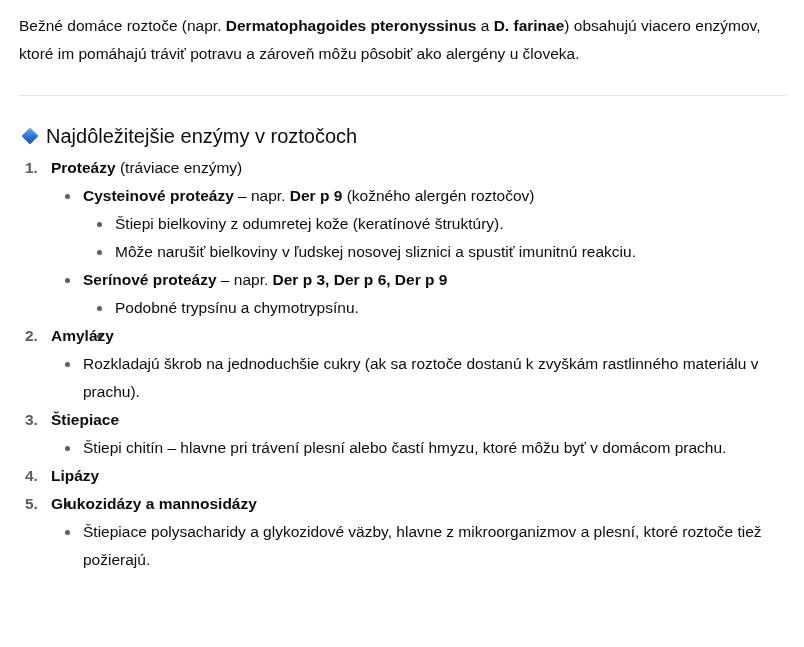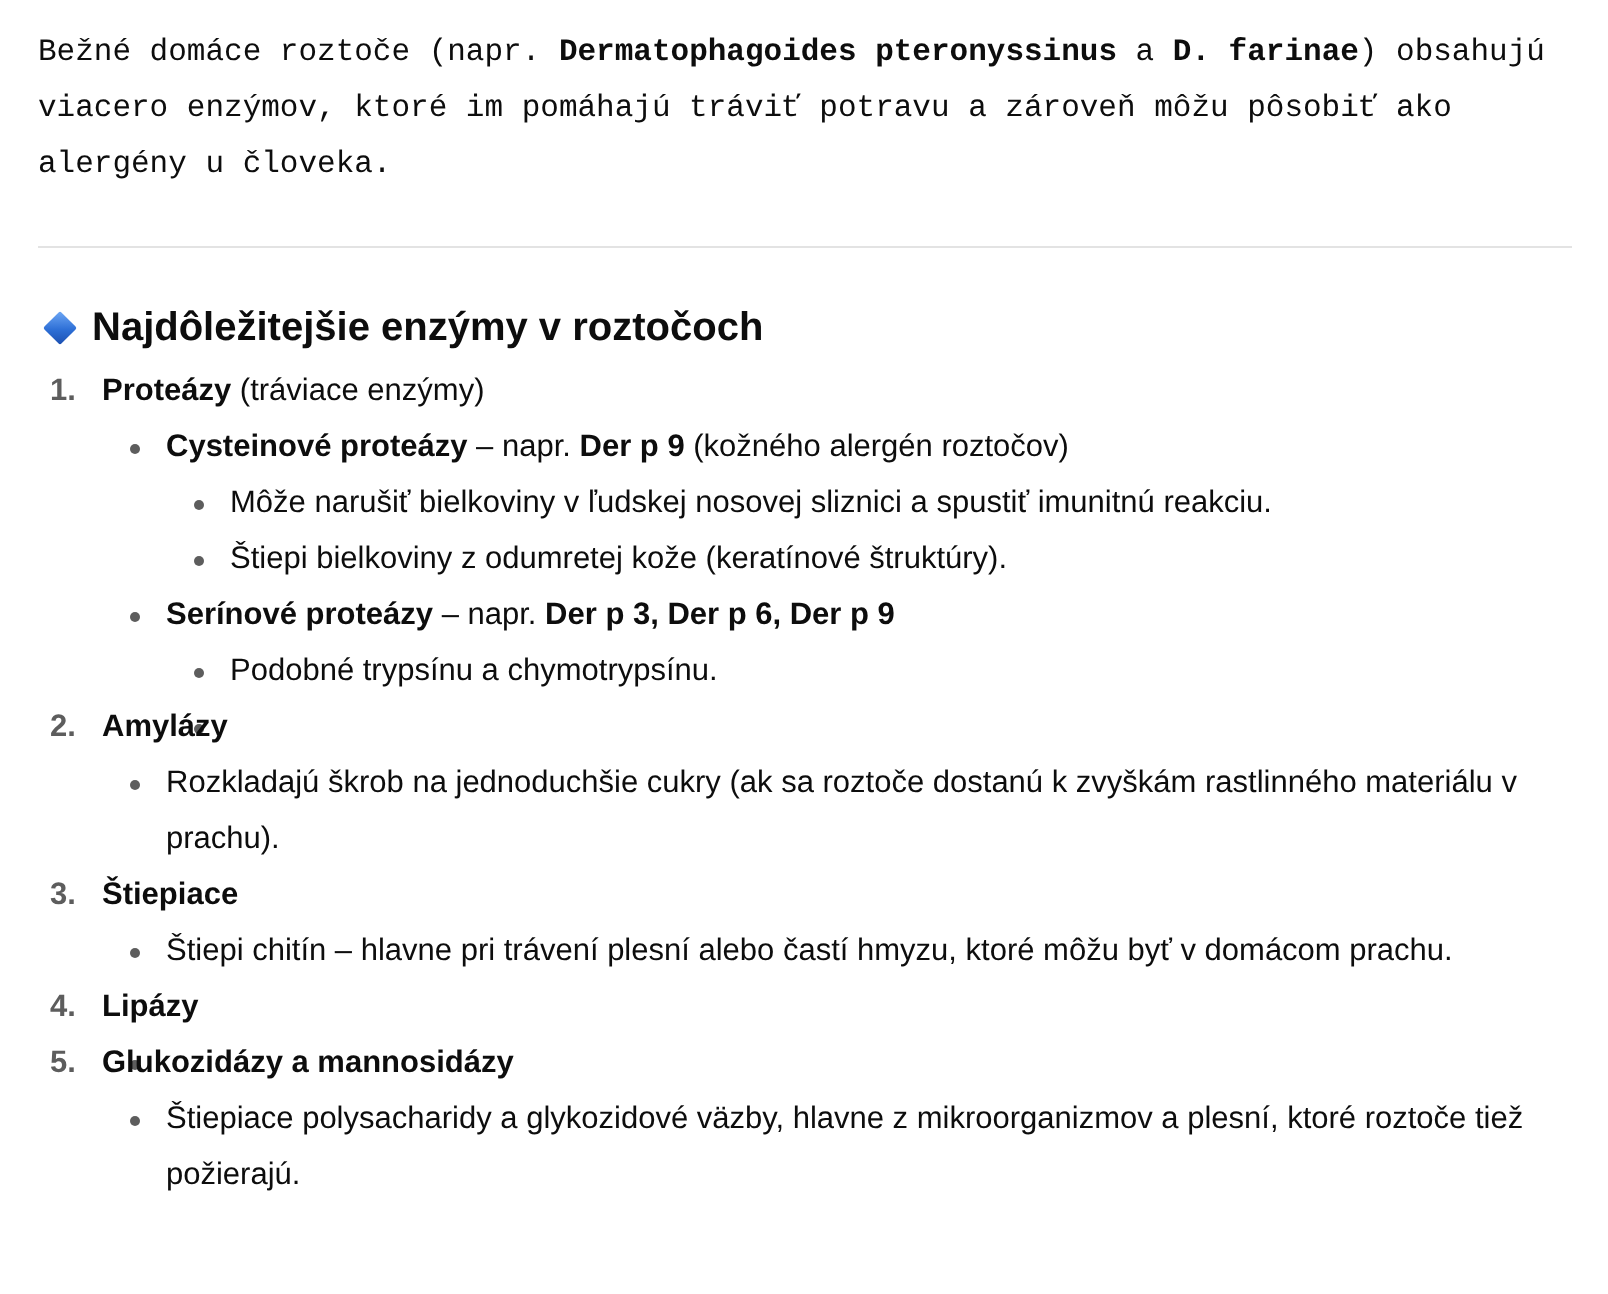--- a/index.html
+++ b/index.html
@@ -4,25 +4,25 @@
 <style>
   * { box-sizing: border-box; margin: 0; padding: 0; }
   html, body { width: 804px; height: 647px; background: #ffffff; overflow: hidden; }
   body {
     font-family: "Liberation Sans", "DejaVu Sans", sans-serif;
     color: #0d0d0d;
     font-size: 15.5px;
     line-height: 28px;
   }
   .page { padding: 12px 18px 0 19px; width: 804px; }
-  .intro { margin: 0; font-family: Liberation Mono, monospace; }
+  .intro { margin: 0; }
   b { font-weight: 700; }
   .divider { border: none; border-top: 1px solid #e3e3e3; margin: 27px 0 26px 0; height: 0; }
   .heading {
-    font-size: 20px; font-weight: 700; line-height: 28px;
+    font-size: 20px; font-weight: 400; line-height: 28px;
     display: flex; align-items: center; margin-bottom: 4px;
   }
   .diamond {
     display: inline-block; width: 12px; height: 12px;
     background: linear-gradient(135deg, #6fa8f5 0%, #2d6fd6 55%, #1b4fb0 100%);
     transform: rotate(45deg); border-radius: 1px;
     margin: 0 10px 0 5px;
   }
   ol.main { list-style: none; }
   ol.main > li { position: relative; padding-left: 32px; }
@@ -53,22 +53,22 @@
   <ol class="main">
 
     <li>
       <span class="num">1.</span>
       <b>Proteázy</b><span> (tráviace enzýmy)</span>
       <ul class="l1">
         <li>
           <span class="bullet"></span>
           <b>Cysteinové proteázy</b><span> – napr. </span><b>Der p 9</b><span> (kožného alergén roztočov)</span>
           <ul class="l2">
+            <li><span class="bullet"></span><span>Štiepi bielkoviny z odumretej kože (keratínové štruktúry).</span></li>
             <li><span class="bullet"></span><span>Môže narušiť bielkoviny v ľudskej nosovej sliznici a spustiť imunitnú reakciu.</span></li>
-            <li><span class="bullet"></span><span>Štiepi bielkoviny z odumretej kože (keratínové štruktúry).</span></li>
           </ul>
         </li>
         <li>
           <span class="bullet"></span>
           <b>Serínové proteázy</b><span> – napr. </span><b>Der p 3, Der p 6, Der p 9</b>
           <ul class="l2">
             <li><span class="bullet"></span><span>Podobné trypsínu a chymotrypsínu.</span></li>
             <li><span class="bullet"></span></li>
           </ul>
         </li>

